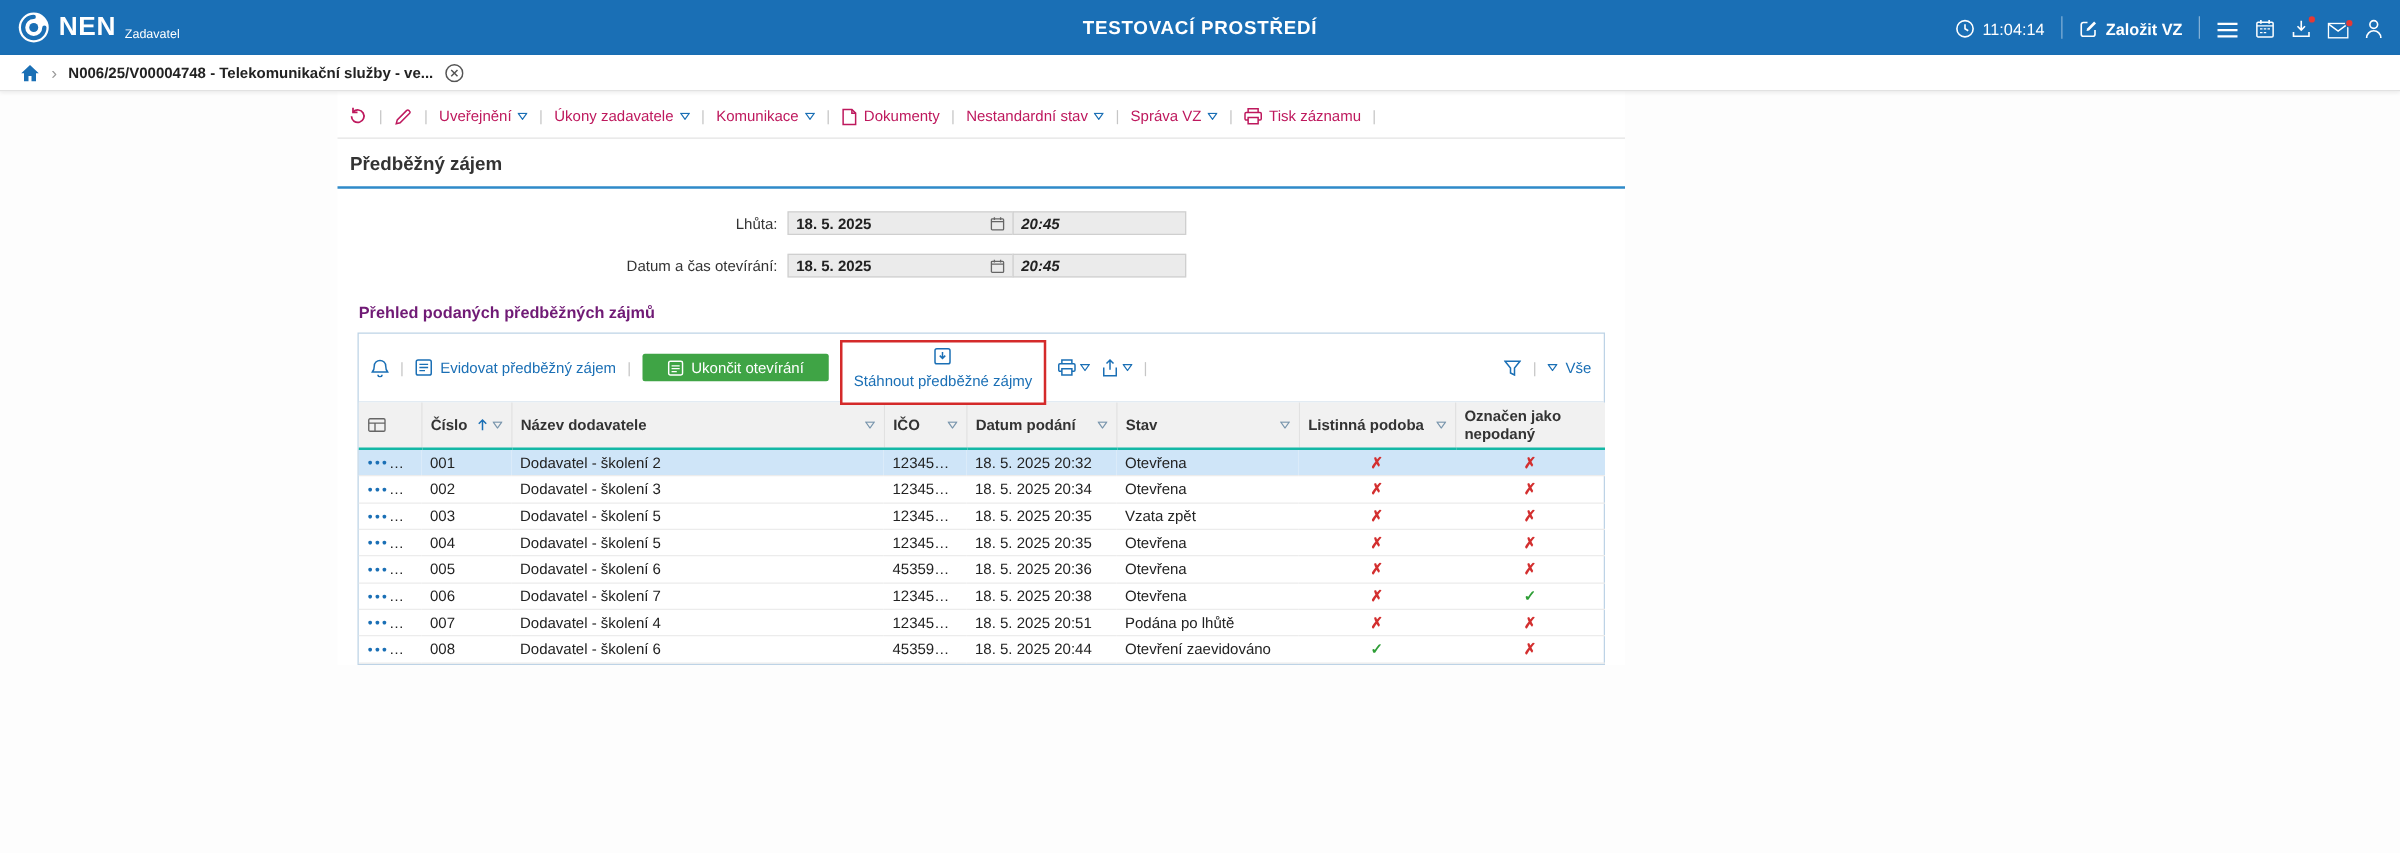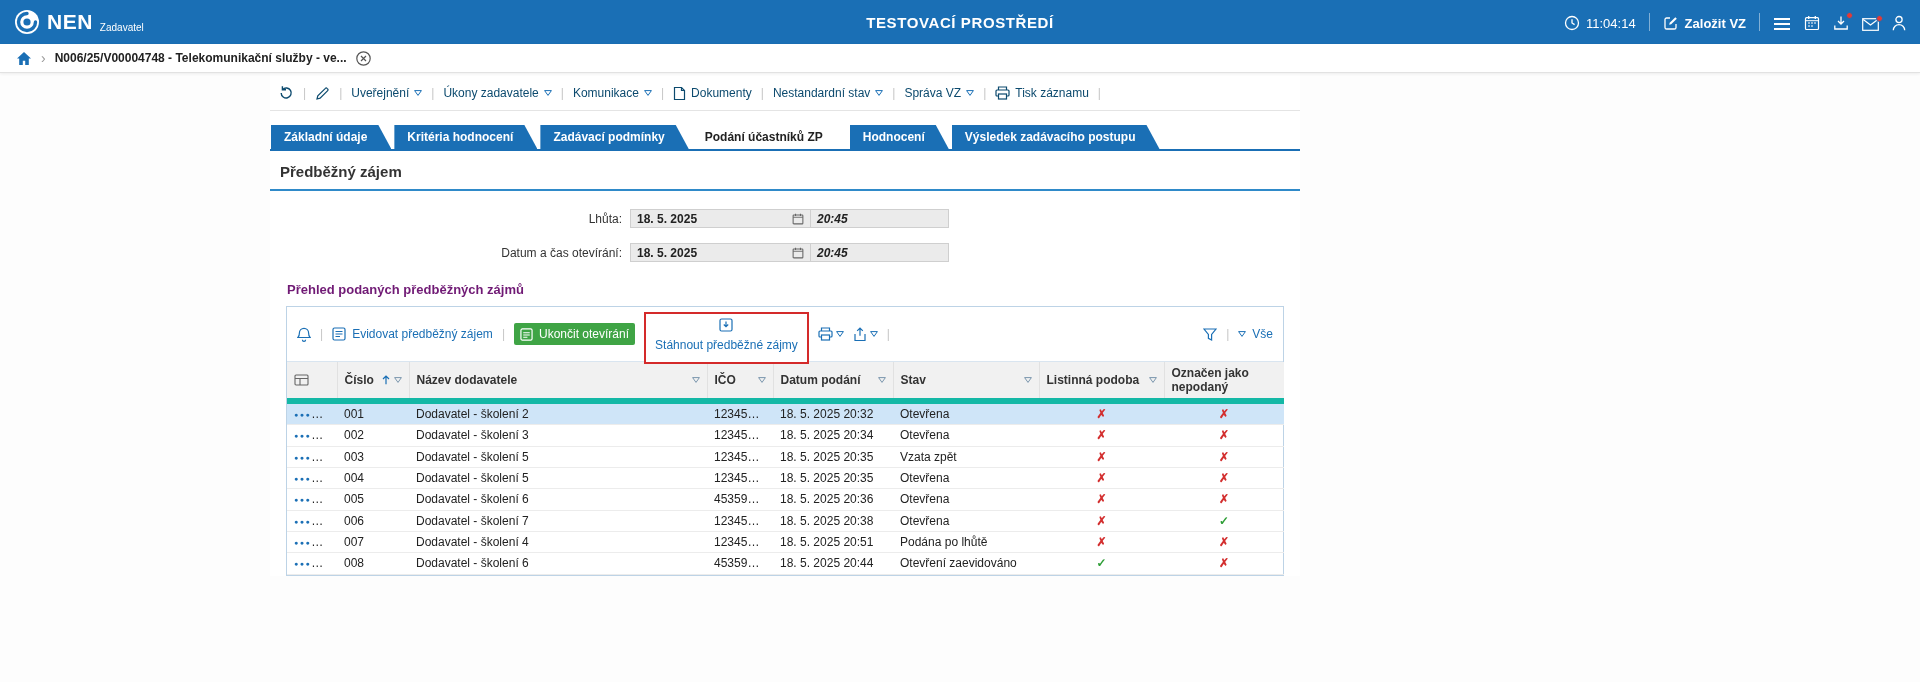--- a/index.html
+++ b/index.html
@@ -53,21 +53,21 @@
   .content { width:1030px; margin-left:270px; background:#fff; }
 
   
   .record-toolbar {
     display:flex; align-items:center; gap:9px;
     padding: 12px 8px 9px;
     color:#1a6fb5;
     border-bottom:1px solid #e4e4e4;
   }
   .rt-sep { color:#c6c6c6; }
-  .rt-link { display:flex; align-items:center; gap:5px; color:#0c4a6e; cursor:pointer; white-space:nowrap; }
+  .rt-link { display:flex; align-items:center; gap:5px; color:#be185d; cursor:pointer; white-space:nowrap; }
   .caret-sm { color:#1a6fb5; }
 
   
   .tabs { display:flex; gap:3px; margin-top:14px; border-bottom:2px solid #1a6fb5; padding-left:1px; }
   .tab {
     background:#1a6fb5; color:#fff; font-weight:bold; font-size:12px;
     padding:5px 24px 5px 13px;
     clip-path: polygon(0 0, calc(100% - 13px) 0, 100% 100%, 0 100%);
     cursor:pointer; white-space:nowrap;
   }
@@ -102,36 +102,36 @@
     padding:5px 10px;
     color:#1a6fb5;
     border-bottom:1px solid #d9e5f0;
   }
   .gt-sep { color:#c6c6c6; }
   .gt-link { display:flex; align-items:center; gap:6px; color:#1a6fb5; cursor:pointer; white-space:nowrap; }
   .green-btn {
     background:#3fa445; color:#fff; border:none;
     display:flex; align-items:center; gap:6px;
     font-size:12px; font-family:inherit;
-    padding:4px 6px; border-radius:2px; cursor:pointer; white-space:nowrap;
+    padding:4px 20px; border-radius:2px; cursor:pointer; white-space:nowrap;
   }
   .red-highlight {
     border:2px solid #d42a2a;
     display:flex; align-items:center; gap:6px;
     padding:4px 9px 10px; margin-bottom:-8px;
     color:#1a6fb5; cursor:pointer; white-space:nowrap; position:relative; z-index:1; background:#fff;flex-direction:column;
   }
   .gt-right { margin-left:auto; display:flex; align-items:center; gap:9px; }
   .icon-caret { display:flex; align-items:center; gap:3px; cursor:pointer; }
 
   
   table { border-collapse:collapse; width:100%; font-size:12px; table-layout:fixed; }
   thead th {
     background:#f1f1f1; font-weight:bold; text-align:left; color:#333;
-    padding:4px 7px; border-bottom:6px solid #14b8a6; border-right:1px solid #e1e1e1;
+    padding:4px 7px; border-bottom:2px solid #14b8a6; border-right:1px solid #e1e1e1;
     cursor:pointer;
   }
   thead th:last-child { border-right:none; }
   .th-in { display:flex; align-items:center; justify-content:space-between; gap:4px; }
   .th-icons { display:flex; align-items:center; gap:4px; }
   .filter-caret { color:#7a96ad; }
   .sort-up { color:#1a6fb5; }
   tbody td {
     padding:3px 7px; height:20px;
     border-bottom:1px solid #ececec;
@@ -319,28 +319,20 @@
             <path d="M3.5 4V1h8v3" fill="none" stroke="currentColor" stroke-width="1.2"></path>
             <rect x="1" y="4" width="13" height="6" rx="1" fill="none" stroke="currentColor" stroke-width="1.2"></rect>
             <rect x="3.5" y="8" width="8" height="5" fill="#fff" stroke="currentColor" stroke-width="1.2"></rect>
           </svg>
         </span>
       <span>Tisk záznamu</span>
     </span>
     <span class="rt-sep">|</span>
   </div>
 
-  <div class="tabs">
-      <div class="tab">Základní údaje</div>
-      <div class="tab">Kritéria hodnocení</div>
-      <div class="tab">Zadávací podmínky</div>
-      <div class="tab active">Podání účastníků ZP</div>
-      <div class="tab">Hodnocení</div>
-      <div class="tab">Výsledek zadávacího postupu</div>
-    </div>
 
   <h2 class="section-title">Předběžný zájem</h2>
 
   <div class="form-rows">
     <div class="form-row">
       <label class="form-label">Lhůta:</label>
       <div class="field-group">
         <div class="field date">
           <span>18. 5. 2025</span>
           <span class="cal-ic">

